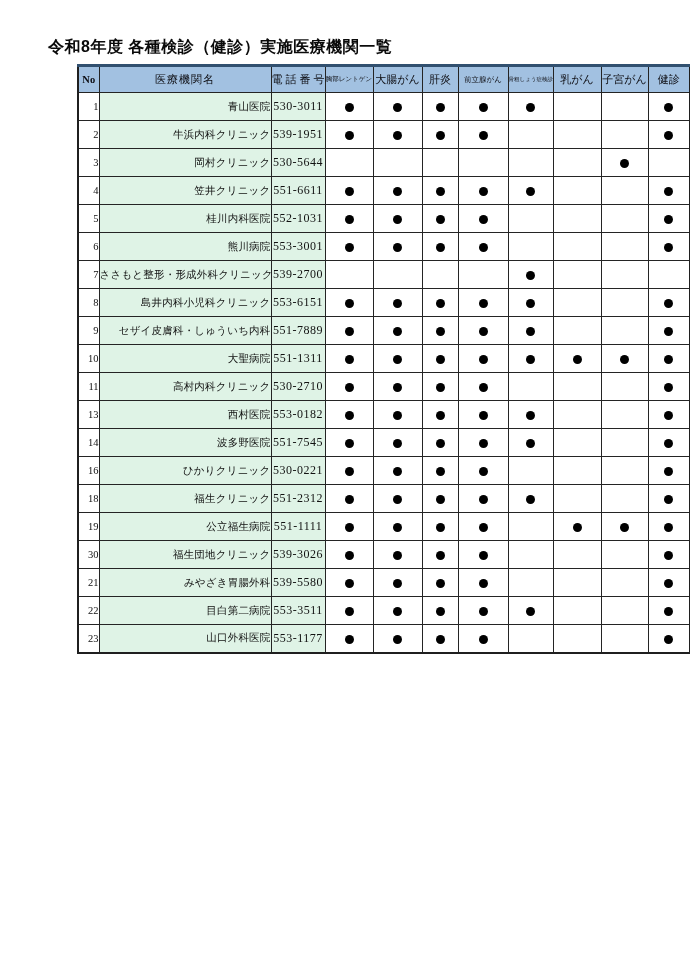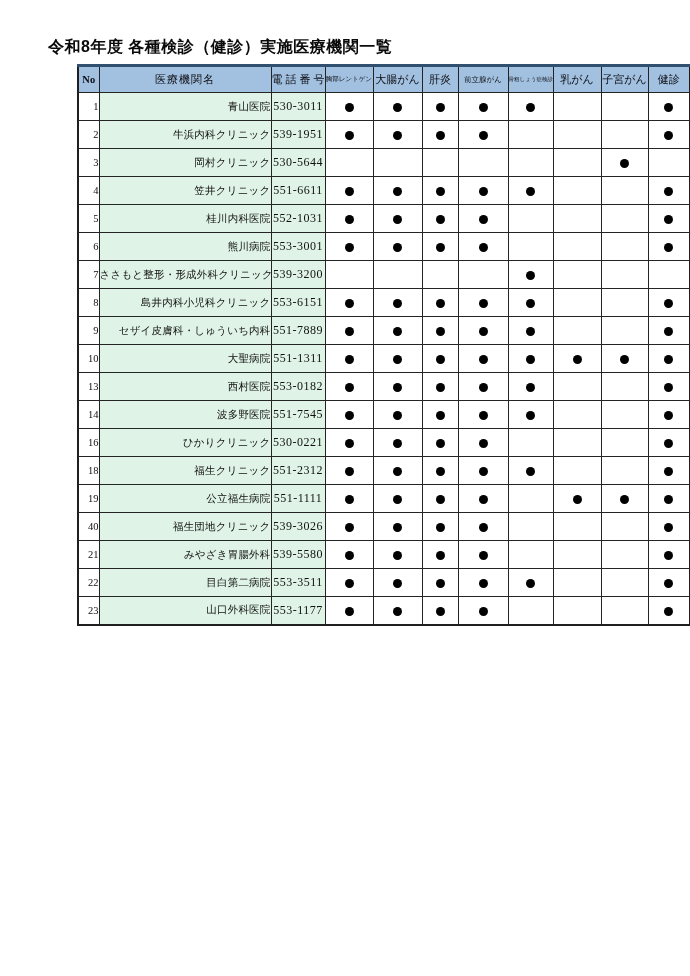--- a/index.html
+++ b/index.html
@@ -176,21 +176,21 @@
           <td class="c-mark"><span class="dot" style="background: rgb(0, 0, 0);"></span></td>
           <td class="c-mark"><span class="dot" style="background: rgb(0, 0, 0);"></span></td>
           <td class="c-mark"></td>
           <td class="c-mark"></td>
           <td class="c-mark"></td>
           <td class="c-mark"><span class="dot" style="background: rgb(0, 0, 0);"></span></td>
         </tr>
         <tr>
           <td class="c-no">7</td>
           <td class="c-name">ささもと整形・形成外科クリニック</td>
-          <td class="c-phone">539-3200</td>
+          <td class="c-phone">539-2700</td>
           <td class="c-mark"></td>
           <td class="c-mark"></td>
           <td class="c-mark"></td>
           <td class="c-mark"></td>
           <td class="c-mark"><span class="dot" style="background: rgb(0, 0, 0);"></span></td>
           <td class="c-mark"></td>
           <td class="c-mark"></td>
           <td class="c-mark"></td>
         </tr>
         <tr>
@@ -226,20 +226,33 @@
           <td class="c-mark"><span class="dot" style="background: rgb(0, 0, 0);"></span></td>
           <td class="c-mark"><span class="dot" style="background: rgb(0, 0, 0);"></span></td>
           <td class="c-mark"><span class="dot" style="background: rgb(0, 0, 0);"></span></td>
           <td class="c-mark"><span class="dot" style="background: rgb(0, 0, 0);"></span></td>
           <td class="c-mark"><span class="dot" style="background: rgb(0, 0, 0);"></span></td>
           <td class="c-mark"><span class="dot" style="background: rgb(0, 0, 0);"></span></td>
           <td class="c-mark"><span class="dot" style="background: rgb(0, 0, 0);"></span></td>
           <td class="c-mark"><span class="dot" style="background: rgb(0, 0, 0);"></span></td>
         </tr>
         <tr>
+          <td class="c-no">11</td>
+          <td class="c-name">高村内科クリニック</td>
+          <td class="c-phone">530-2710</td>
+          <td class="c-mark"><span class="dot" style="background: rgb(0, 0, 0);"></span></td>
+          <td class="c-mark"><span class="dot" style="background: rgb(0, 0, 0);"></span></td>
+          <td class="c-mark"><span class="dot" style="background: rgb(0, 0, 0);"></span></td>
+          <td class="c-mark"><span class="dot" style="background: rgb(0, 0, 0);"></span></td>
+          <td class="c-mark"></td>
+          <td class="c-mark"></td>
+          <td class="c-mark"></td>
+          <td class="c-mark"><span class="dot" style="background: rgb(0, 0, 0);"></span></td>
+        </tr>
+        <tr>
           <td class="c-no">13</td>
           <td class="c-name">西村医院</td>
           <td class="c-phone">553-0182</td>
           <td class="c-mark"><span class="dot" style="background: rgb(0, 0, 0);"></span></td>
           <td class="c-mark"><span class="dot" style="background: rgb(0, 0, 0);"></span></td>
           <td class="c-mark"><span class="dot" style="background: rgb(0, 0, 0);"></span></td>
           <td class="c-mark"><span class="dot" style="background: rgb(0, 0, 0);"></span></td>
           <td class="c-mark"><span class="dot" style="background: rgb(0, 0, 0);"></span></td>
           <td class="c-mark"></td>
           <td class="c-mark"></td>
@@ -291,21 +304,21 @@
           <td class="c-mark"><span class="dot" style="background: rgb(0, 0, 0);"></span></td>
           <td class="c-mark"><span class="dot" style="background: rgb(0, 0, 0);"></span></td>
           <td class="c-mark"><span class="dot" style="background: rgb(0, 0, 0);"></span></td>
           <td class="c-mark"><span class="dot" style="background: rgb(0, 0, 0);"></span></td>
           <td class="c-mark"></td>
           <td class="c-mark"><span class="dot" style="background: rgb(0, 0, 0);"></span></td>
           <td class="c-mark"><span class="dot" style="background: rgb(0, 0, 0);"></span></td>
           <td class="c-mark"><span class="dot" style="background: rgb(0, 0, 0);"></span></td>
         </tr>
         <tr>
-          <td class="c-no">40</td>
+          <td class="c-no">30</td>
           <td class="c-name">福生団地クリニック</td>
           <td class="c-phone">539-3026</td>
           <td class="c-mark"><span class="dot" style="background: rgb(0, 0, 0);"></span></td>
           <td class="c-mark"><span class="dot" style="background: rgb(0, 0, 0);"></span></td>
           <td class="c-mark"><span class="dot" style="background: rgb(0, 0, 0);"></span></td>
           <td class="c-mark"><span class="dot" style="background: rgb(0, 0, 0);"></span></td>
           <td class="c-mark"></td>
           <td class="c-mark"></td>
           <td class="c-mark"></td>
           <td class="c-mark"><span class="dot" style="background: rgb(0, 0, 0);"></span></td>

